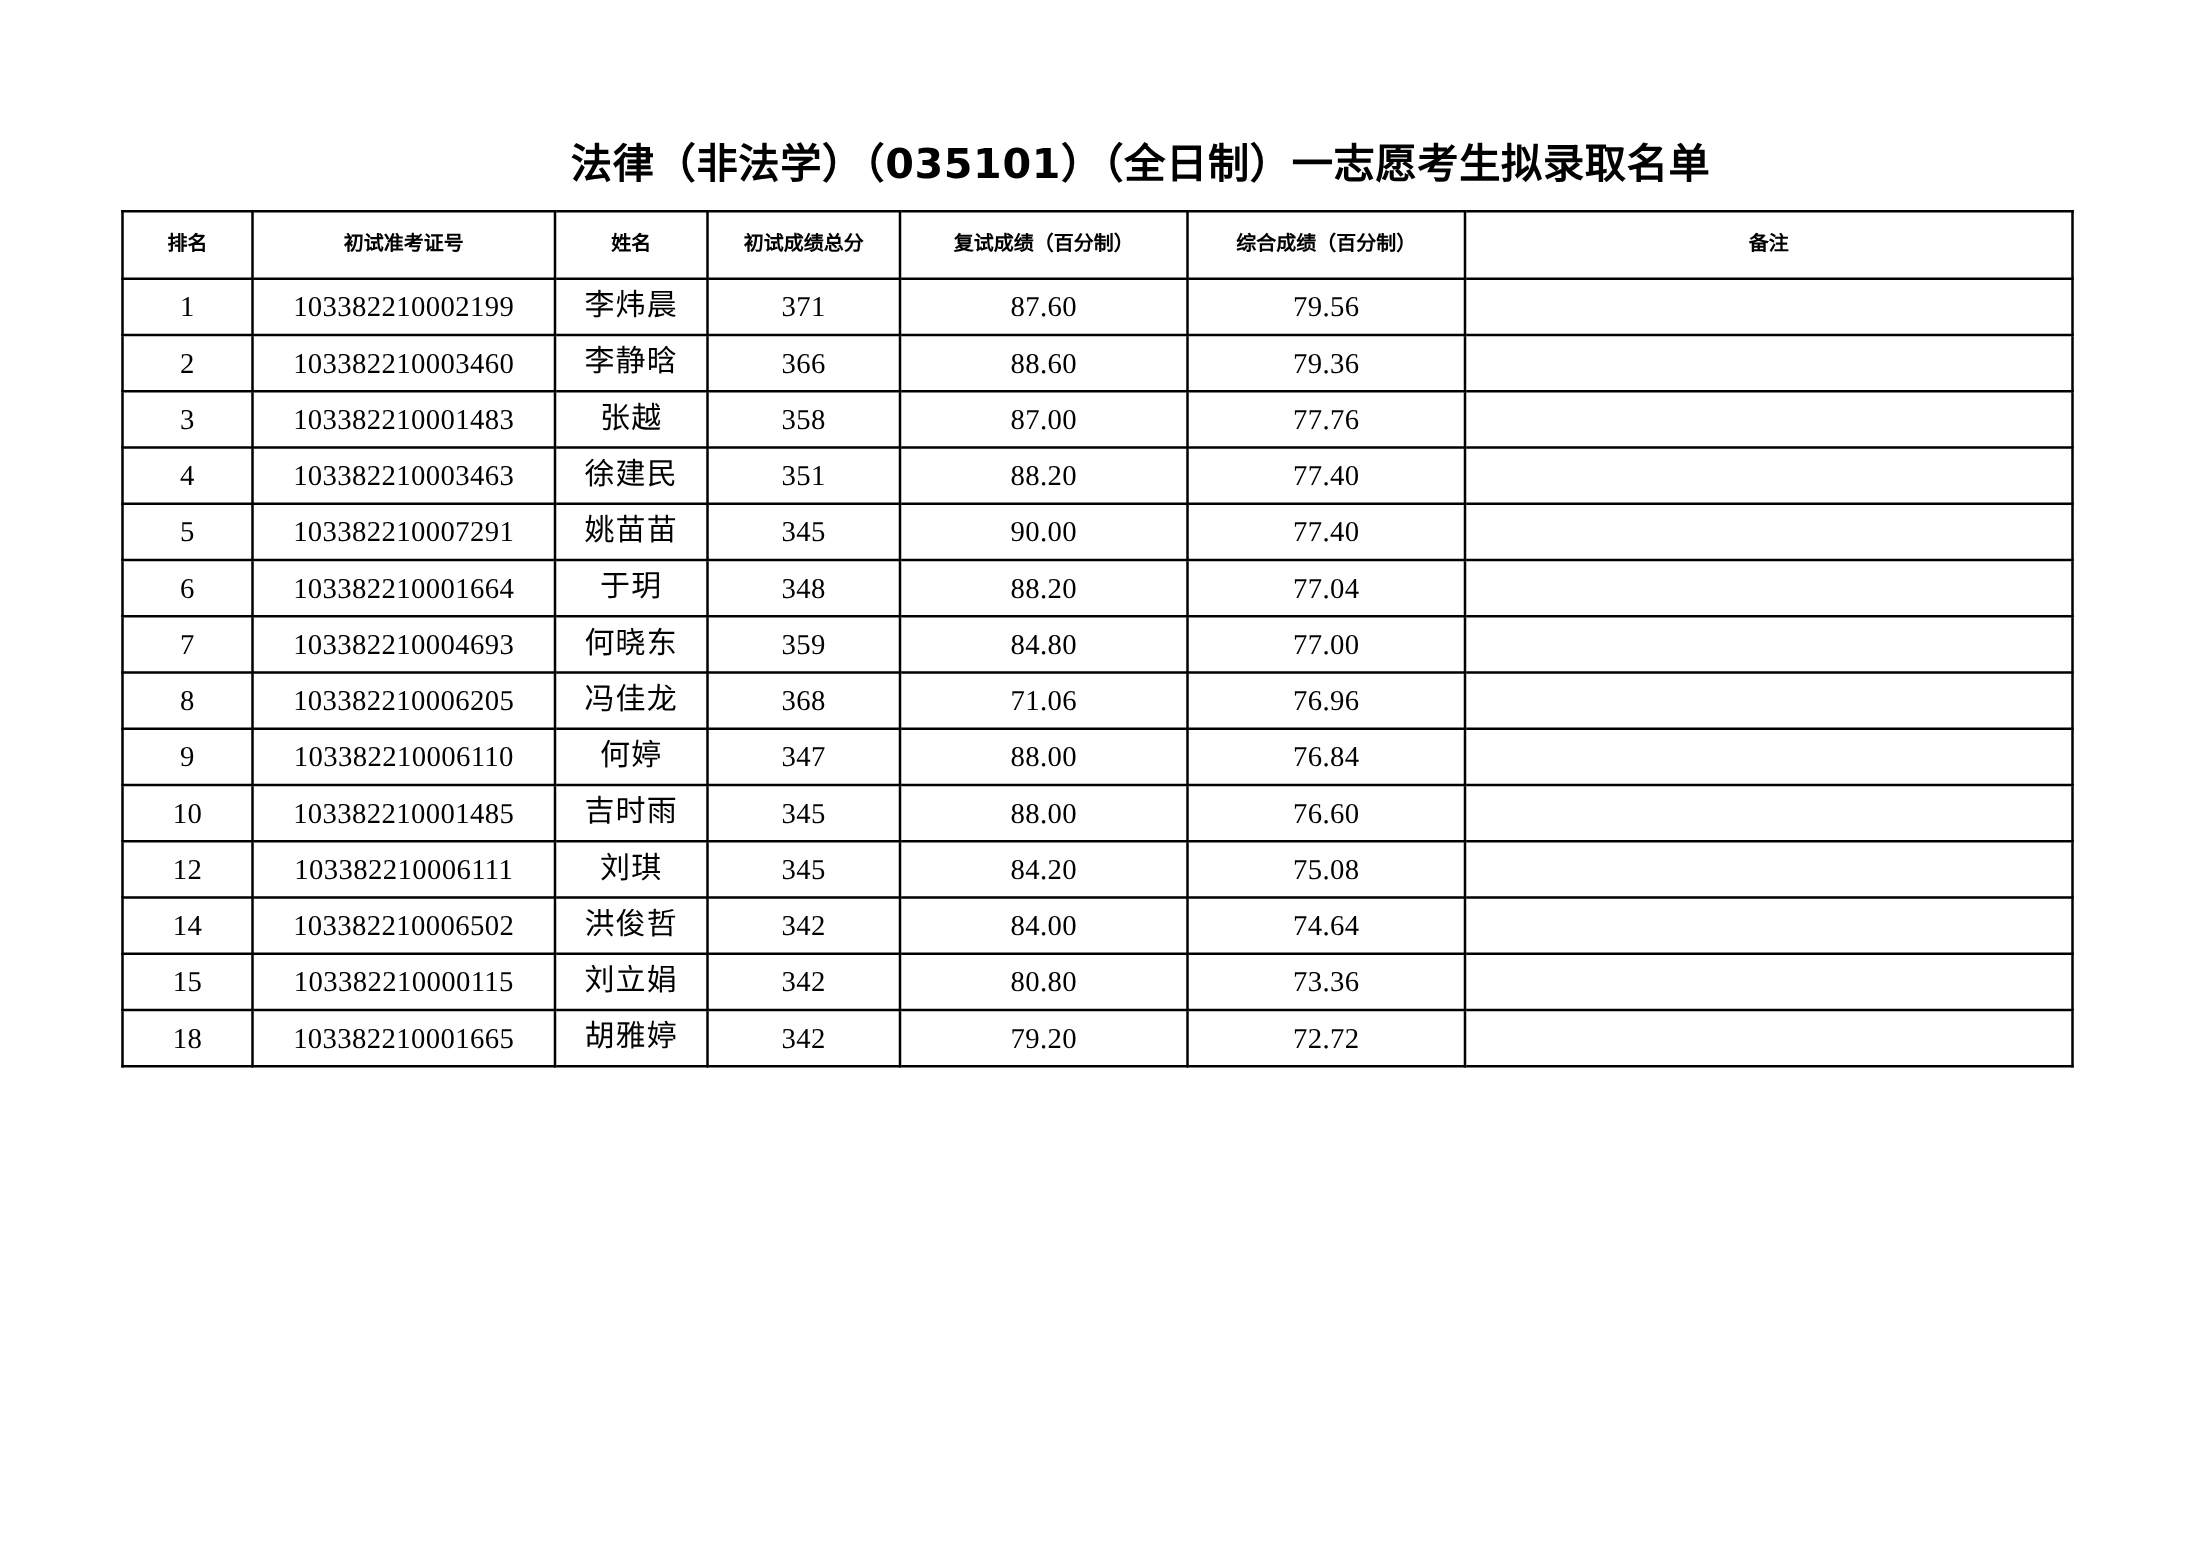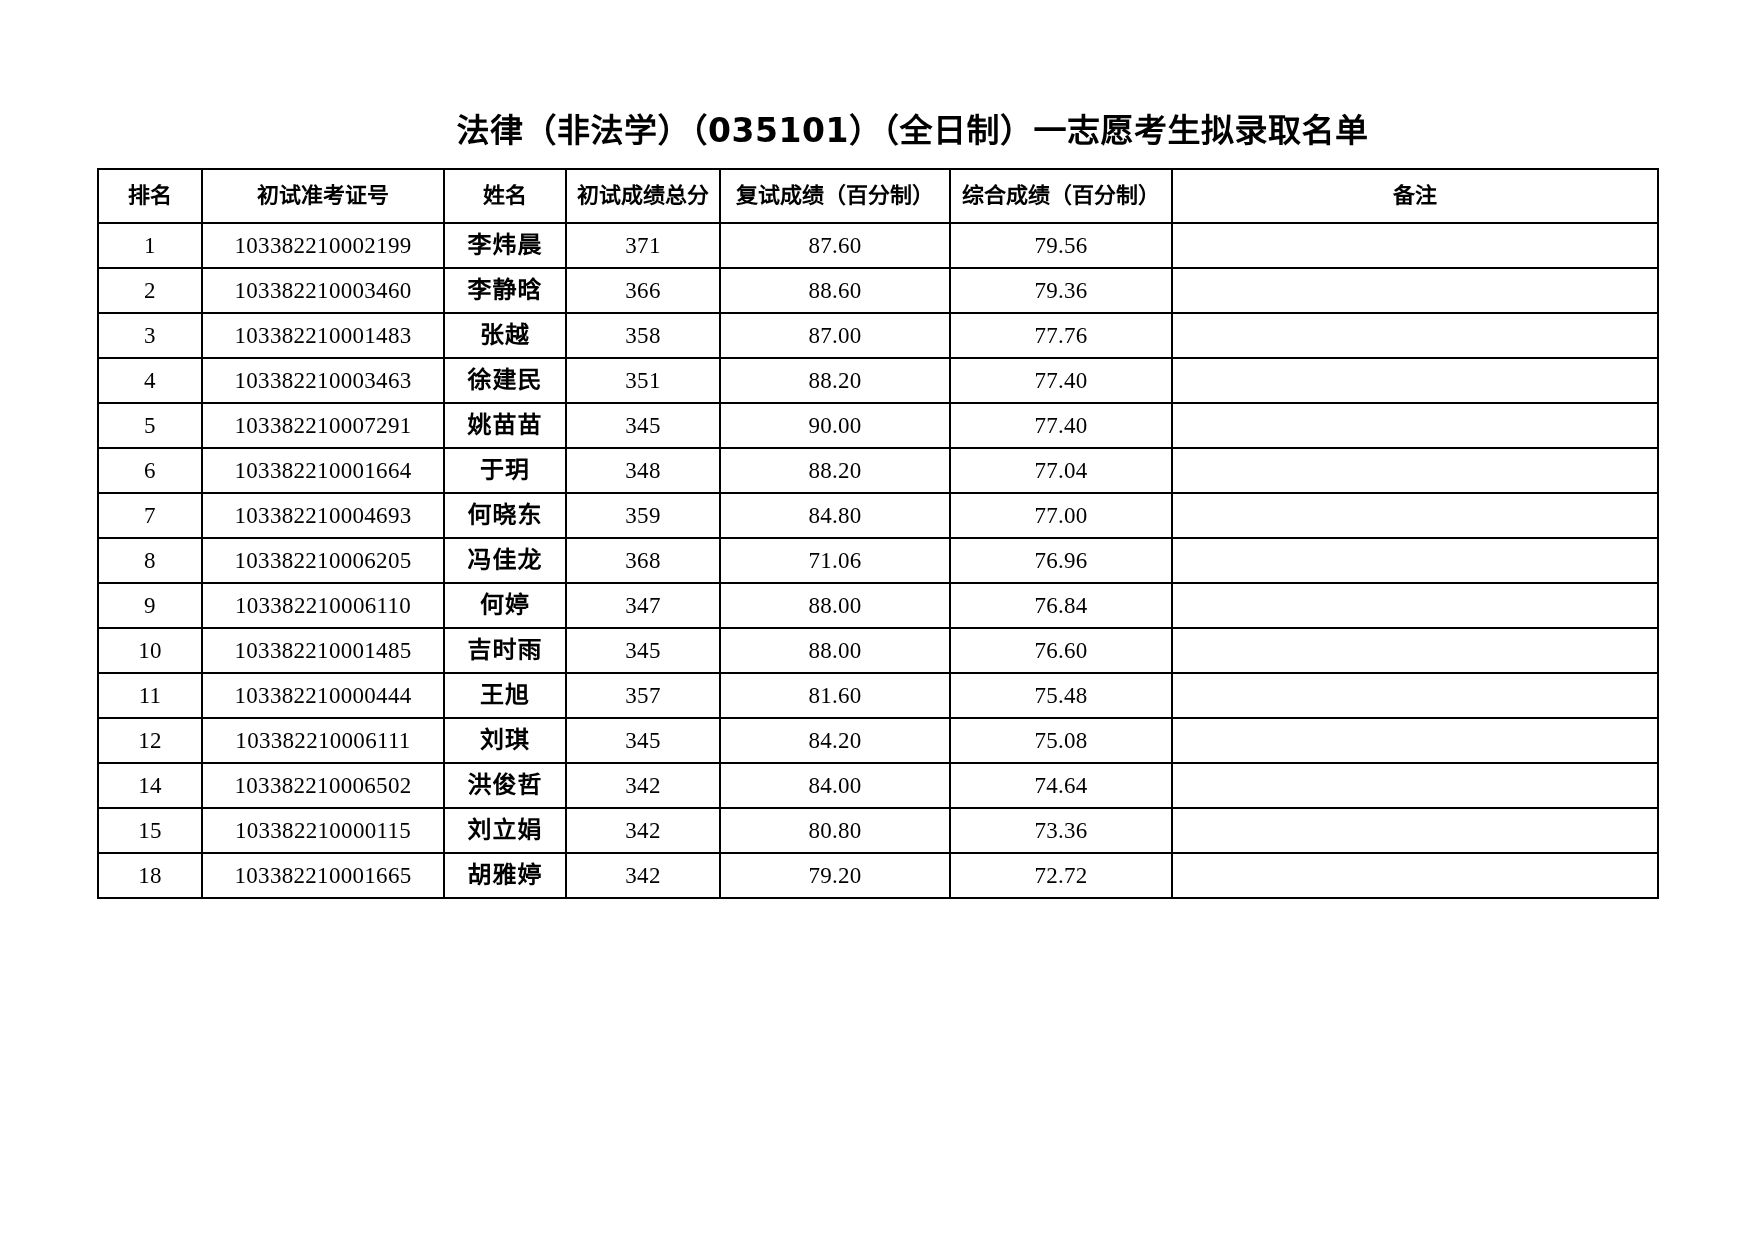--- a/index.html
+++ b/index.html
@@ -63,40 +63,39 @@
     padding: 0;
     height: 43px;
     line-height: 43px;
     font-size: 22px;
     white-space: nowrap;
     overflow: hidden;
   }
   table.roster thead th {
     font-family: Liberation Serif, serif;
     font-weight: bold;
-    font-size: 22px;
+    font-size: 16px;
     height: 52px;
     line-height: 52px;
   }
   table.roster tbody td {
     font-family: "Liberation Serif", "DejaVu Serif", serif;
     font-weight: normal;
   }
   table.roster tbody td.cell-rank,
   table.roster tbody td.cell-exam,
   table.roster tbody td.cell-initial,
   table.roster tbody td.cell-retest,
   table.roster tbody td.cell-overall {
     font-size: 23px;
     letter-spacing: 0.3px;
   }
   table.roster tbody td.cell-name {
     font-size: 24px;
     letter-spacing: 1px;
-    font-weight: bold;
   }
   table.roster tbody td.cell-remark {
     font-size: 22px;
   }
 </style>
 </head>
 <body>
 
 <div class="page">
 
@@ -209,29 +208,20 @@
           <tr>
             <td class="cell-rank">10</td>
             <td class="cell-exam">103382210001485</td>
             <td class="cell-name">吉时雨</td>
             <td class="cell-initial">345</td>
             <td class="cell-retest">88.00</td>
             <td class="cell-overall">76.60</td>
             <td class="cell-remark"></td>
           </tr>
           <tr>
-            <td class="cell-rank">11</td>
-            <td class="cell-exam">103382210000444</td>
-            <td class="cell-name">王旭</td>
-            <td class="cell-initial">357</td>
-            <td class="cell-retest">81.60</td>
-            <td class="cell-overall">75.48</td>
-            <td class="cell-remark"></td>
-          </tr>
-          <tr>
             <td class="cell-rank">12</td>
             <td class="cell-exam">103382210006111</td>
             <td class="cell-name">刘琪</td>
             <td class="cell-initial">345</td>
             <td class="cell-retest">84.20</td>
             <td class="cell-overall">75.08</td>
             <td class="cell-remark"></td>
           </tr>
           <tr>
             <td class="cell-rank">14</td>

